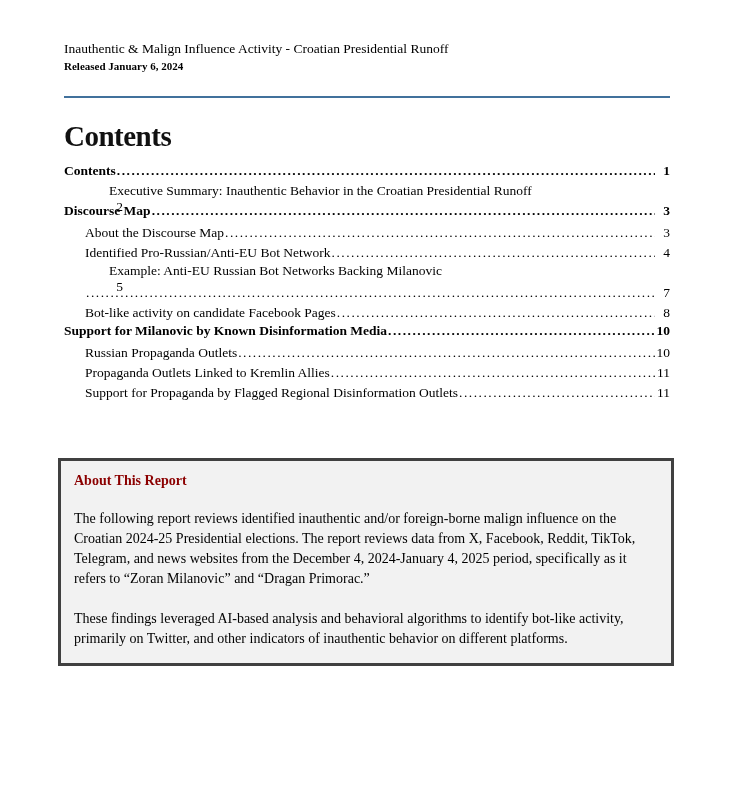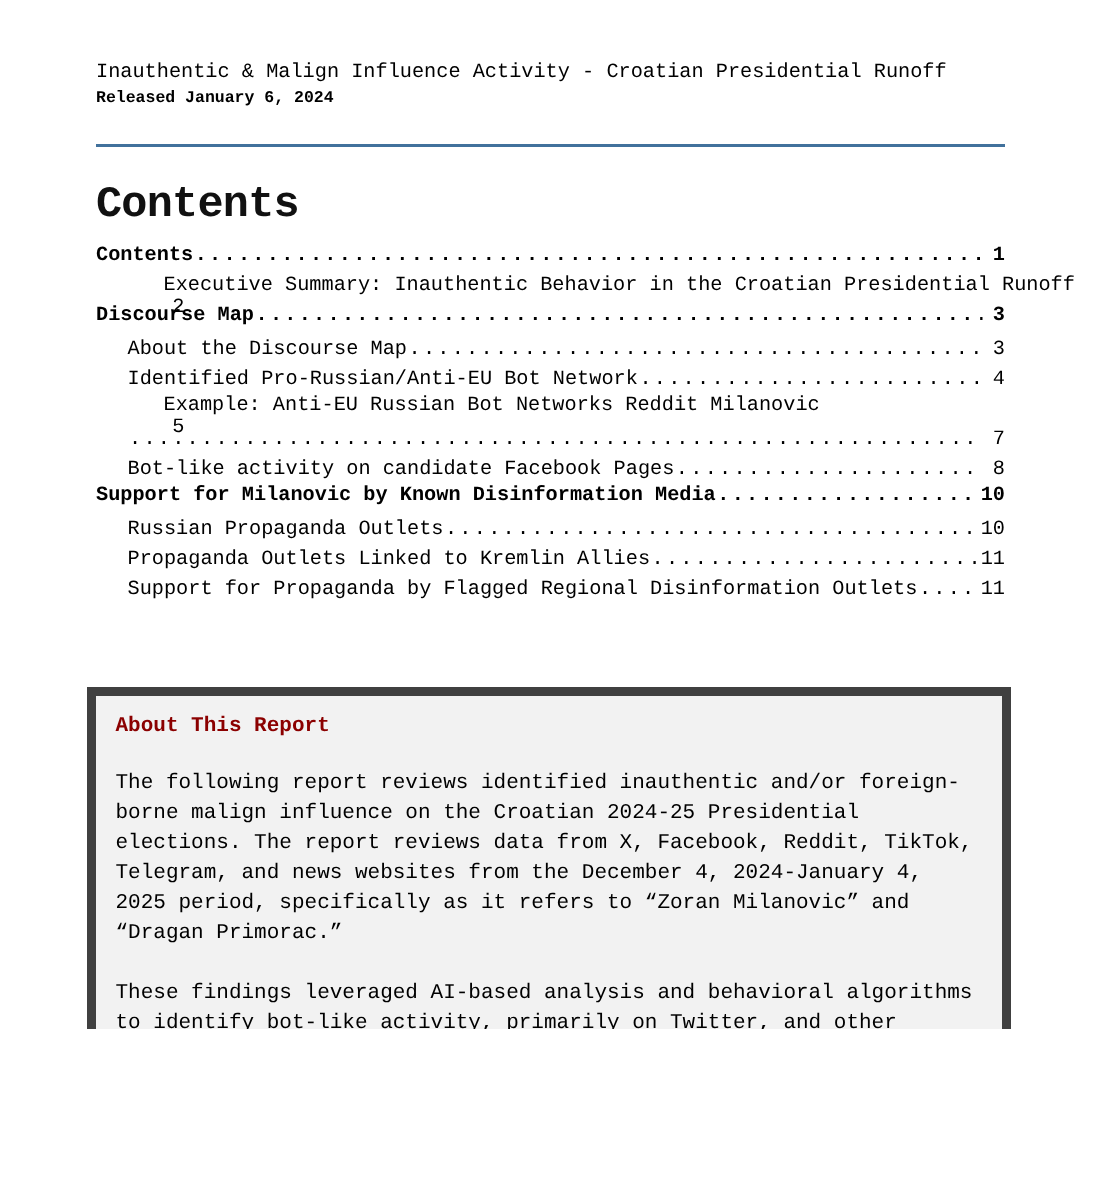--- a/index.html
+++ b/index.html
@@ -1,21 +1,21 @@
 <!DOCTYPE html>
 <html><head>
 <meta charset="utf-8">
 <style>
   html, body { margin: 0; padding: 0; background: #ffffff; }
   .page {
     position: relative;
     width: 734px;
     height: 686px;
     background: #ffffff;
-    font-family: Liberation Mono, monospace;
+    font-family: Liberation Serif, serif;
     color: #000000;
     overflow: hidden;
     box-sizing: border-box;
   }
   .header { margin: 40px 64px 0 64px; }
   .doc-title { font-size: 13.5px; line-height: 17px; color: #000; }
   .doc-released { font-size: 11px; font-weight: 700; line-height: 15px; margin-top: 2px; }
   .rule {
     margin: 22px 64px 0 64px;
     height: 2px;
@@ -48,21 +48,21 @@
     letter-spacing: 1.5px;
     margin: 0 1px;
   }
   .toc-page { flex: 0 0 auto; text-align: right; min-width: 14px; }
   .about-box {
     box-sizing: border-box;
     margin: 55px 60px 0 58px;
     width: 616px;
     min-height: 196px;
     background: #f2f2f2;
-    border: 6px solid #22c55e;
+    border: 3px solid #22c55e;
     padding: 10px 14px 14px 13px;
   }
   .about-title {
     color: #8b0000;
     font-weight: 700;
     font-size: 14px;
     margin: 2px 0 0 0;
   }
   .about-para {
     font-size: 14px;
@@ -105,21 +105,21 @@
       <span class="toc-label">About the Discourse Map</span>
       <span class="toc-leader">........................................................................................................................................................................................................</span>
       <span class="toc-page">3</span>
     </div>
       <div class="toc-row indent1">
       <span class="toc-label">Identified Pro-Russian/Anti-EU Bot Network</span>
       <span class="toc-leader">........................................................................................................................................................................................................</span>
       <span class="toc-page">4</span>
     </div>
       <div class="toc-row indent2">
-      <span class="toc-label">Example: Anti-EU Russian Bot Networks Reddit Milanovic</span>
+      <span class="toc-label">Example: Anti-EU Russian Bot Networks Backing Milanovic</span>
       <span class="toc-leader">........................................................................................................................................................................................................</span>
       <span class="toc-page">5</span>
     </div>
       <div class="toc-row indent1">
       <span class="toc-leader">........................................................................................................................................................................................................</span>
       <span class="toc-page">7</span>
     </div>
       <div class="toc-row indent1">
       <span class="toc-label">Bot-like activity on candidate Facebook Pages</span>
       <span class="toc-leader">........................................................................................................................................................................................................</span>

